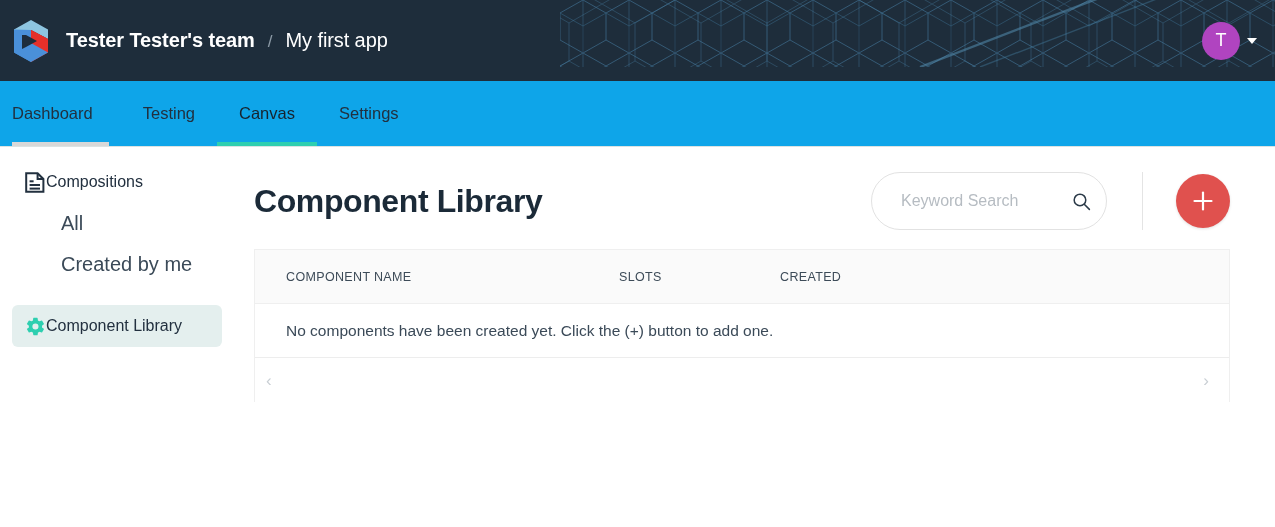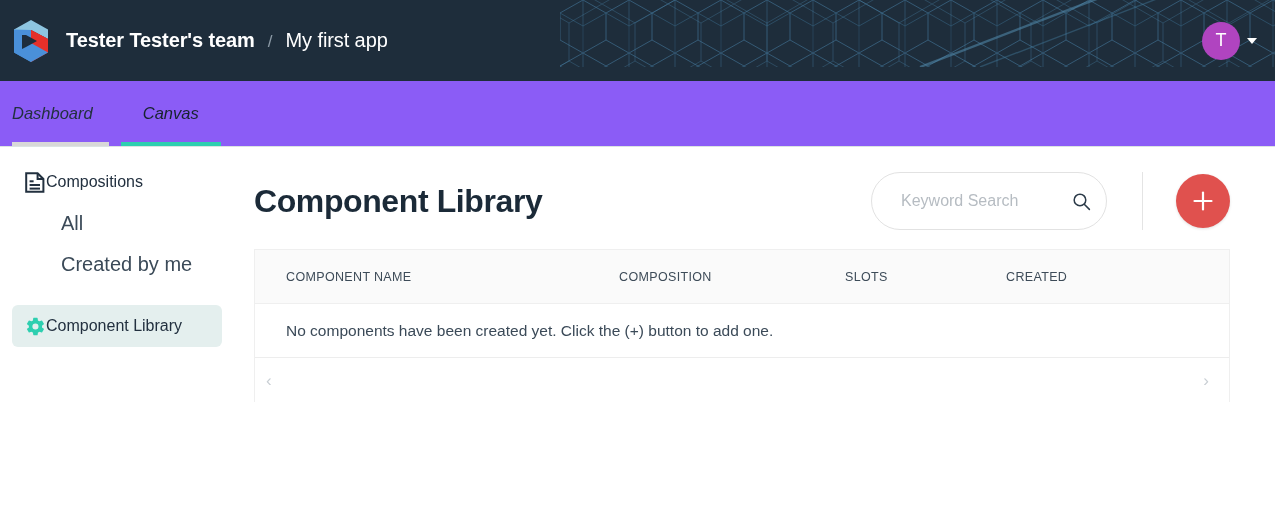--- a/index.html
+++ b/index.html
@@ -87,26 +87,25 @@
     width: 0; height: 0;
     border-left: 5px solid transparent;
     border-right: 5px solid transparent;
     border-top: 6px solid #ffffff;
     cursor: pointer;
   }
 
   
   .navbar {
     height: 66px;
-    background: #8b5cf6;
+    background: #0ea5e9;
     border-bottom: 1px solid #dbe3e3;
     display: flex;
     align-items: stretch;
     padding-left: 12px;
-    font-style: italic;
   }
   .nav-tab {
     position: relative;
     display: flex;
     align-items: center;
     padding: 0 22px;
     font-size: 16.5px;
     color: #22303f;
     cursor: pointer;
     white-space: nowrap;
@@ -341,22 +340,30 @@
     <div class="avatar">T</div>
     <div class="caret-down"></div>
   </div>
 </div>
 
 <div class="navbar">
   <div class="nav-tab hovered">
     <span>Dashboard</span>
     <span class="underline"></span>
   </div>
+  <div class="nav-tab">
+    <span>Testing</span>
+    <span class="underline"></span>
+  </div>
   <div class="nav-tab active">
     <span>Canvas</span>
+    <span class="underline"></span>
+  </div>
+  <div class="nav-tab">
+    <span>Settings</span>
     <span class="underline"></span>
   </div>
 </div>
 
 <div class="page">
 
   <div class="sidebar">
 
     <div class="side-item">
       <span class="side-icon">
@@ -414,21 +421,20 @@
             <line x1="13" y1="4.5" x2="13" y2="21.5" stroke="#ffffff" stroke-width="2.2" stroke-linecap="round"></line>
             <line x1="4.5" y1="13" x2="21.5" y2="13" stroke="#ffffff" stroke-width="2.2" stroke-linecap="round"></line>
           </svg>
         </button>
       </div>
     </div>
 
     <div class="table">
       <div class="thead">
         <div class="th c1">COMPONENT NAME</div>
-        <div class="th c2">COMPOSITION</div>
         <div class="th c3">SLOTS</div>
         <div class="th c4">CREATED</div>
       </div>
 
       <div class="empty-row">
         <span>No components have been created yet. Click the (+) button to add one.</span>
       </div>
 
       <div class="pager">
         <button class="pager-btn">‹</button>

